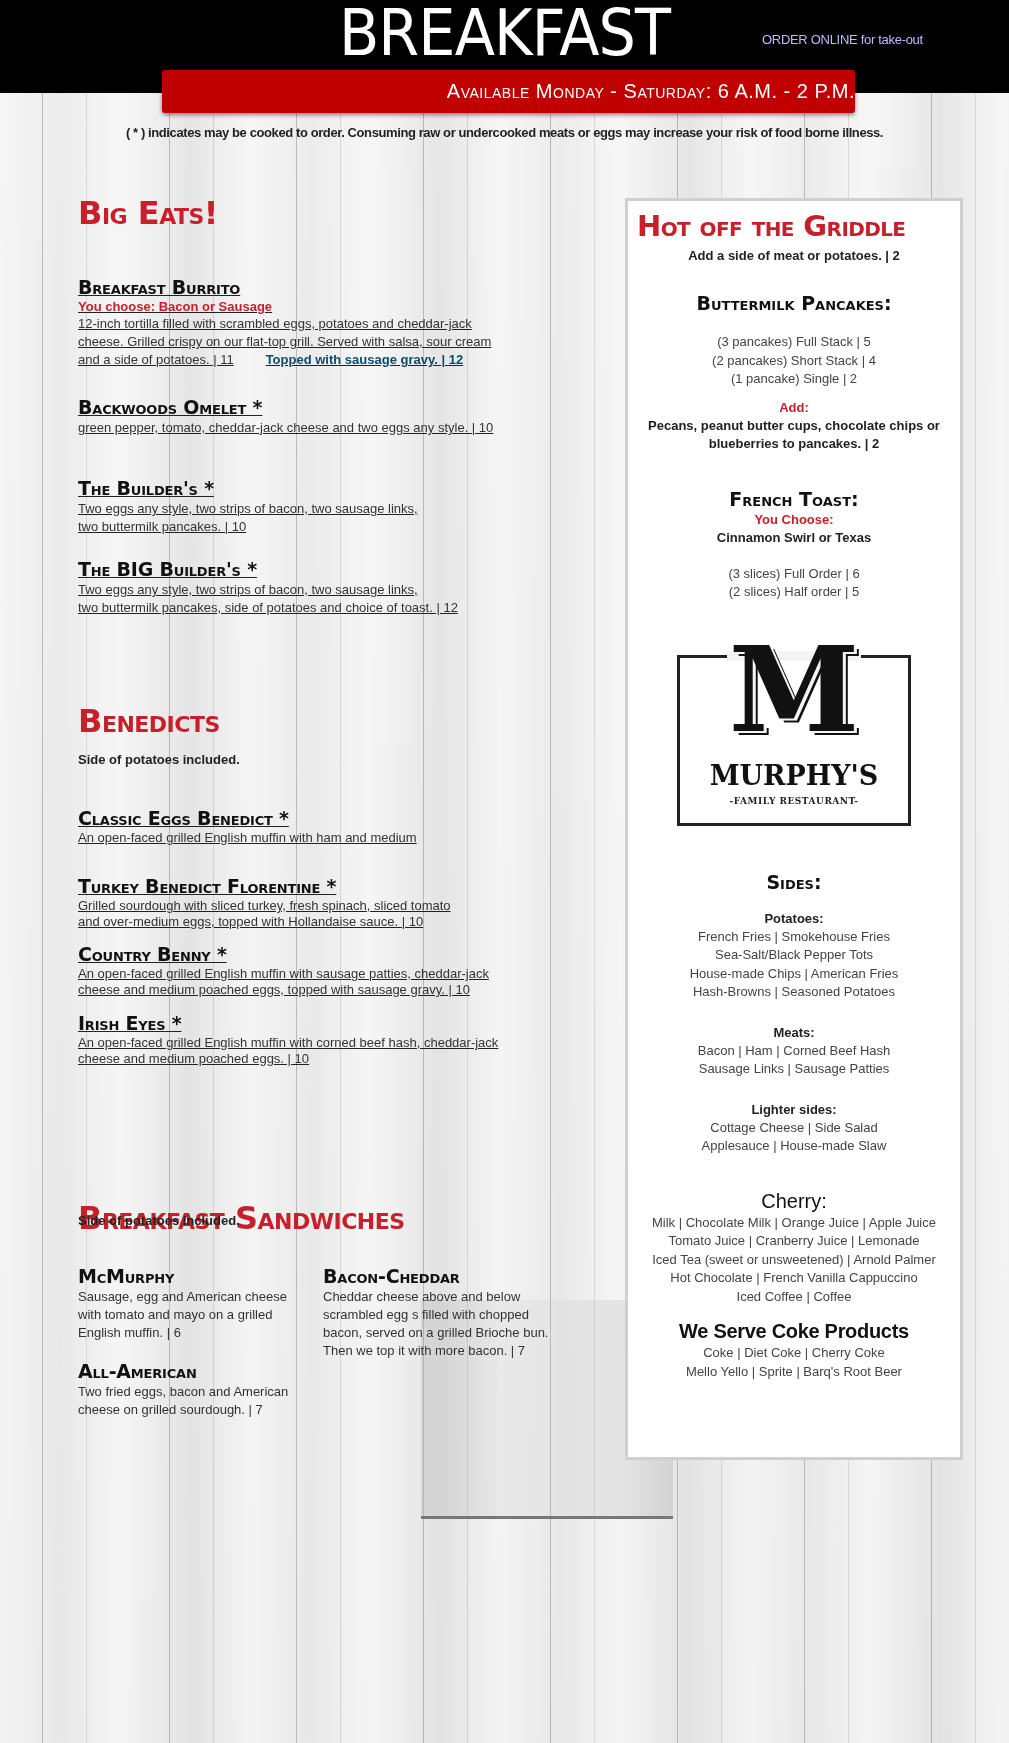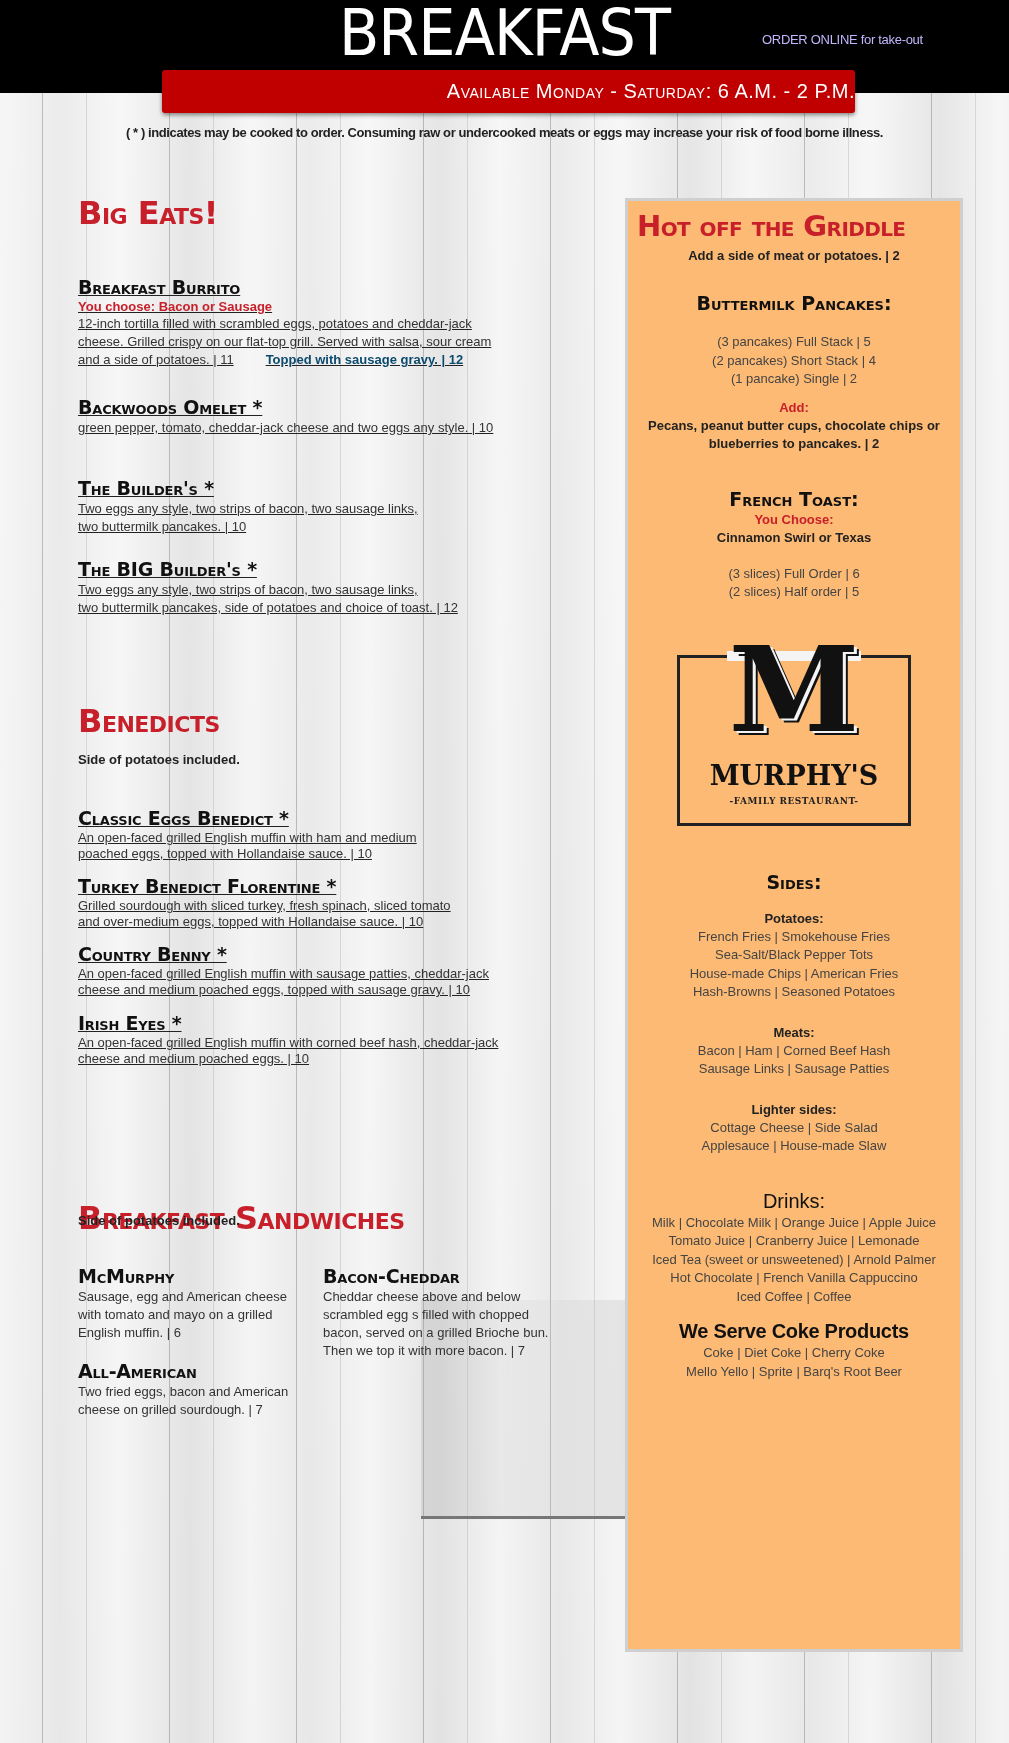--- a/index.html
+++ b/index.html
@@ -80,22 +80,22 @@
     color: #111; letter-spacing: -0.2px; line-height: 24px;
   }
   .item-choose { color: #c8202a; font-size: 13px; font-weight: bold; line-height: 16px; }
   .item-desc { font-size: 13px; color: #333; line-height: 18px; }
   .item-desc .bold { font-weight: bold; color: #0c4a6e; margin-top: 34px; }
   .sm-item { position: absolute; width: 240px; }
   .sm-item .item-desc { line-height: 18px; }
 
   
   .panel {
-    position: absolute; left: 625px; top: 198px; width: 338px; height: 1454px;
-    background: #fdba74;
+    position: absolute; left: 625px; top: 198px; width: 338px; height: 1262px;
+    background: #ffffff;
     border: 3px solid #cfcfcf;
     text-align: center;
   }
   .panel-title {
     margin-top: 6px; color: #c8202a;
     font-family: "DejaVu Sans", sans-serif;
     font-size: 29px; font-variant: small-caps; font-weight: bold;
     letter-spacing: -0.6px; line-height: 38px;
     text-align: left; padding-left: 9px;
   }
@@ -190,21 +190,20 @@
     </div>
   </div>
 
   <div class="sec-title" style="top:702px;">Benedicts</div>
   <div class="sec-note" style="top:752px;">Side of potatoes included.</div>
 
   <div class="item" style="top:806px;">
     <div class="item-name">Classic Eggs Benedict *</div>
     <div class="item-desc" style="line-height:16px;">
       <div>An open-faced grilled English muffin with ham and medium</div>
-      <div>poached eggs, topped with Hollandaise sauce.  | 10</div>
     </div>
   </div>
 
   <div class="item" style="top:874px;">
     <div class="item-name">Turkey Benedict Florentine *</div>
     <div class="item-desc" style="line-height:16px;">
       <div>Grilled sourdough with sliced turkey, fresh spinach, sliced tomato</div>
       <div>and over-medium eggs, topped with Hollandaise sauce.  | 10</div>
     </div>
   </div>
@@ -294,21 +293,21 @@
   <div class="p-line">Hash-Browns | Seasoned Potatoes</div>
 
   <div class="p-head" style="margin-top:22px;">Meats:</div>
   <div class="p-line">Bacon | Ham | Corned Beef Hash</div>
   <div class="p-line">Sausage Links | Sausage Patties</div>
 
   <div class="p-head" style="margin-top:22px;">Lighter sides:</div>
   <div class="p-line">Cottage Cheese | Side Salad</div>
   <div class="p-line">Applesauce | House-made Slaw</div>
 
-  <div class="p-drinks-title" style="margin-top:32px;">Drinks:</div>
+  <div class="p-drinks-title" style="margin-top:32px;">Cherry:</div>
   <div class="p-line">Milk | Chocolate Milk | Orange Juice | Apple Juice</div>
   <div class="p-line">Tomato Juice | Cranberry Juice | Lemonade</div>
   <div class="p-line">Iced Tea (sweet or unsweetened) | Arnold Palmer</div>
   <div class="p-line">Hot Chocolate | French Vanilla Cappuccino</div>
   <div class="p-line">Iced Coffee | Coffee</div>
 
   <div class="p-coke-title" style="margin-top:12px;">We Serve Coke Products</div>
   <div class="p-line">Coke | Diet Coke | Cherry Coke</div>
   <div class="p-line">Mello Yello | Sprite | Barq's Root Beer</div>
 </div>

